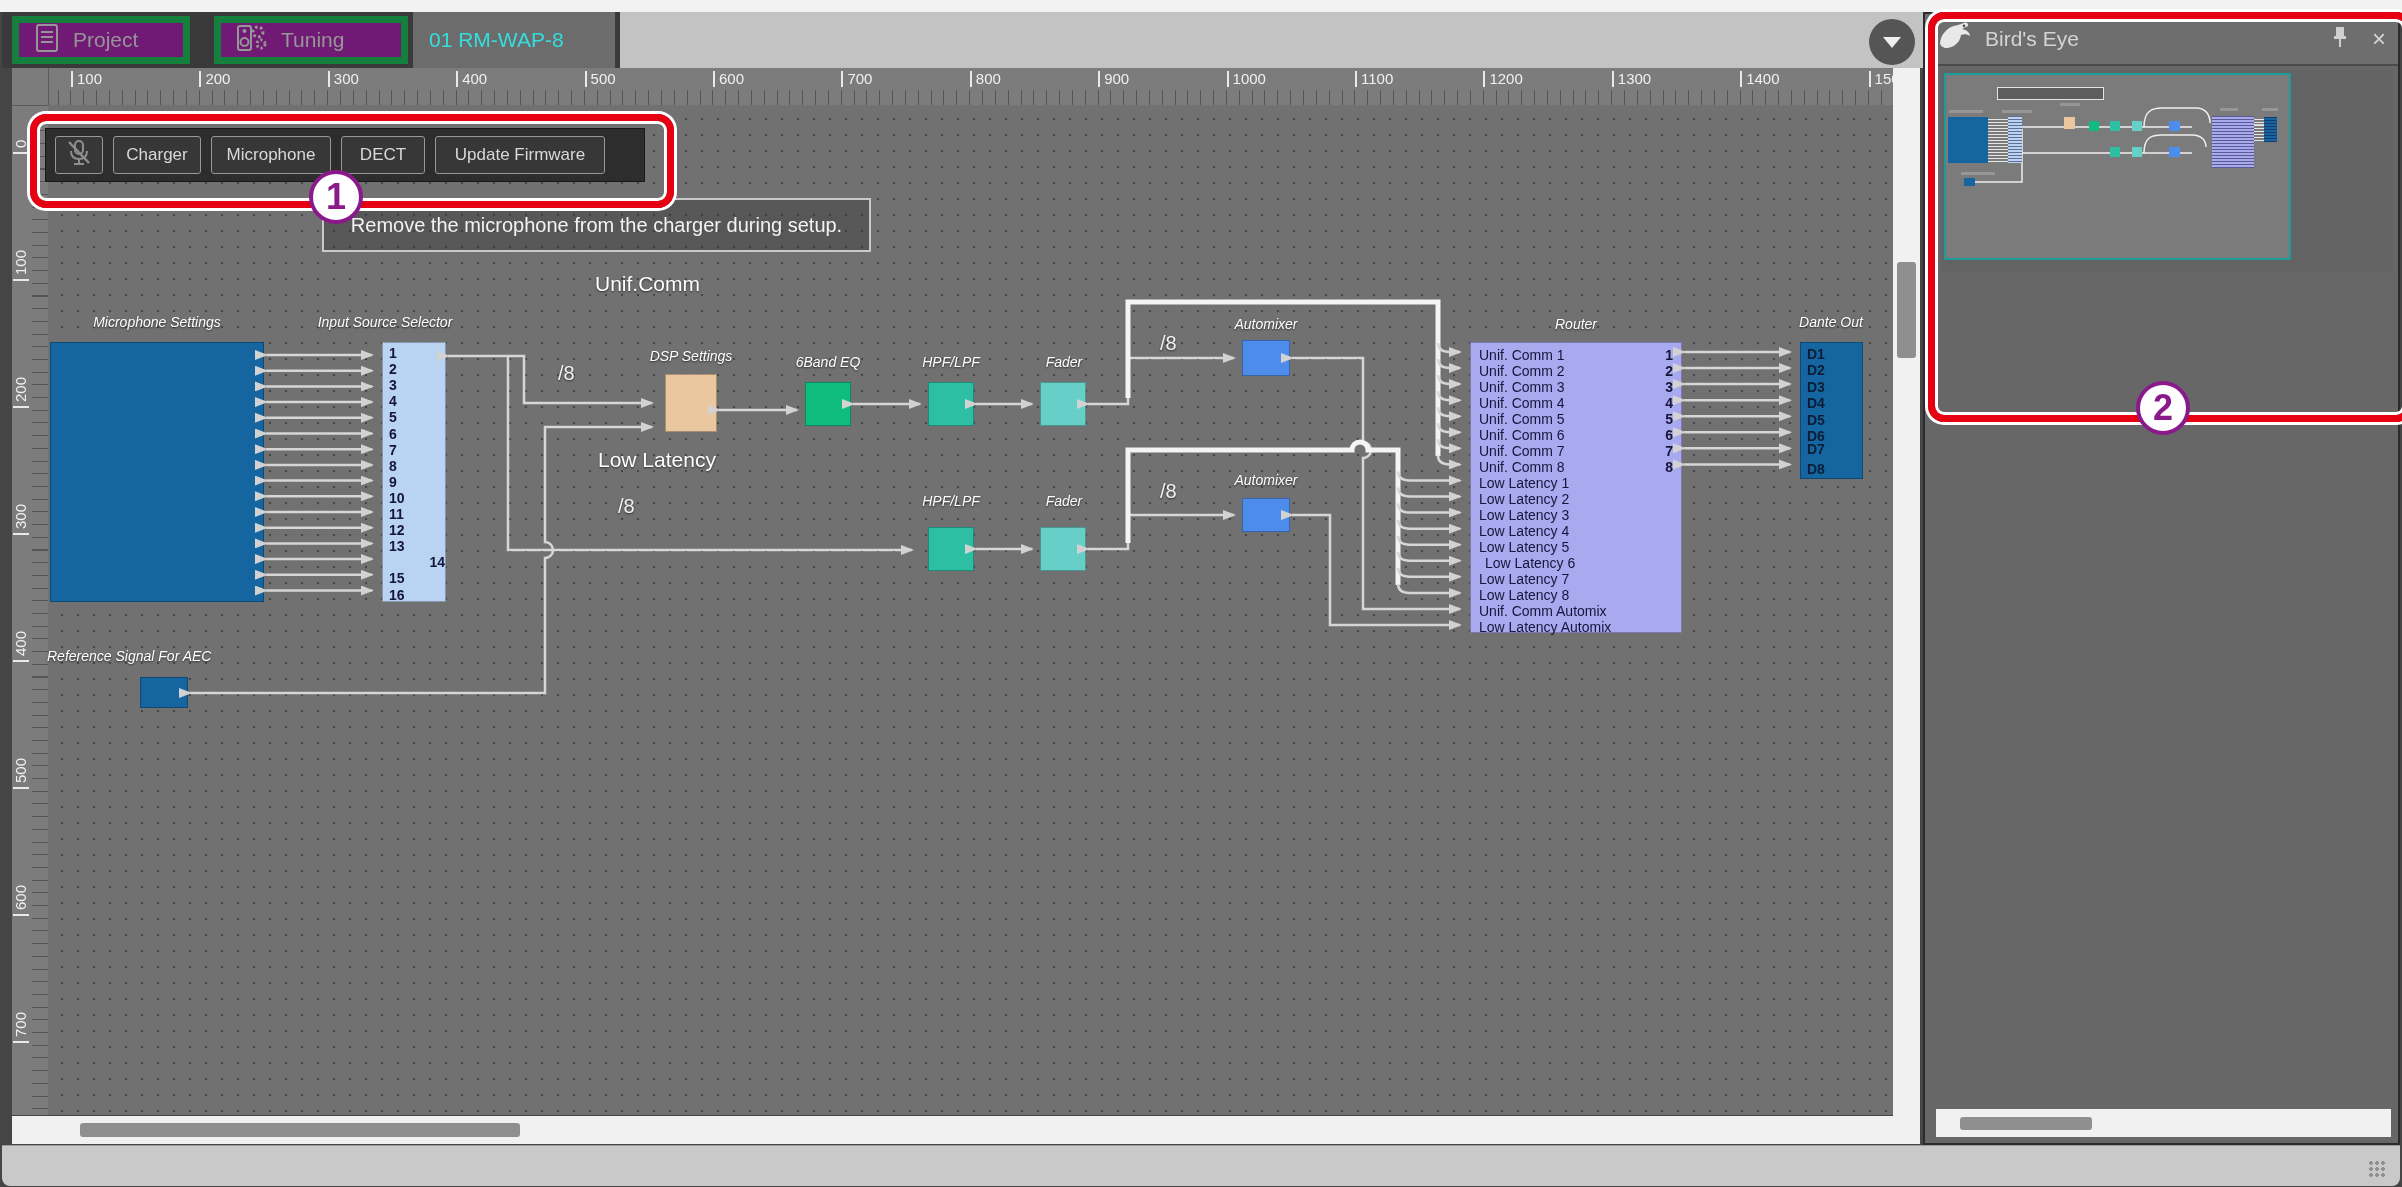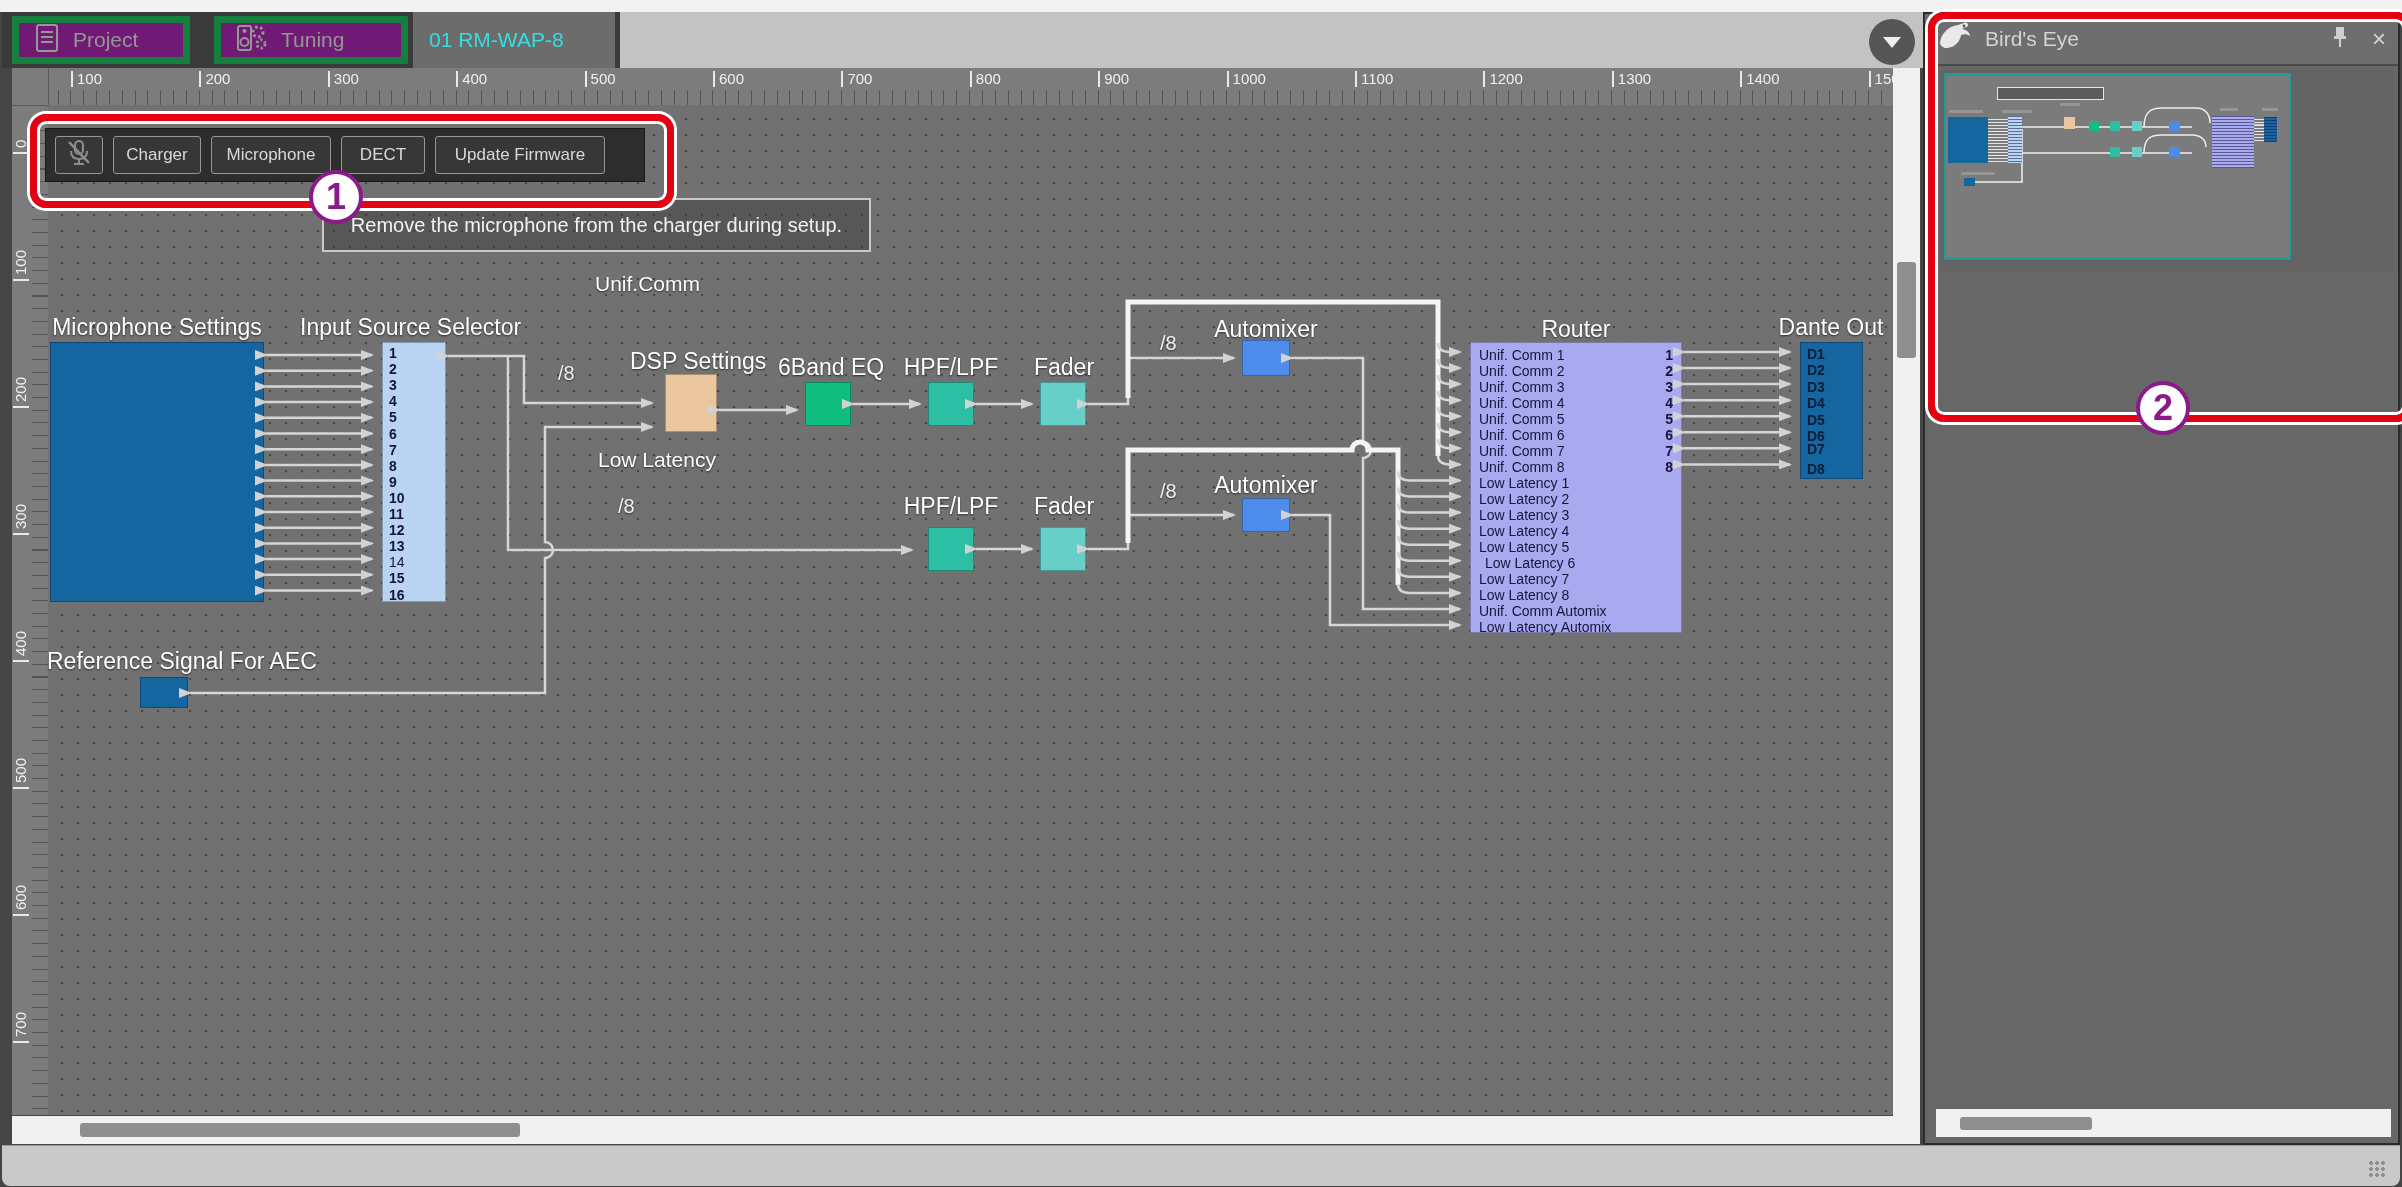--- a/index.html
+++ b/index.html
@@ -35,21 +35,21 @@
 
   
   #toolbar{left:45px;top:128px;width:600px;height:54px;background:#2d2d2d;border:1px solid #191919;z-index:4;display:flex;align-items:center;gap:10px;padding-left:9px;box-sizing:border-box;}
   .tbtn{height:38px;background:#373737;border:1px solid #979797;border-radius:3px;color:#d9d9d9;font-size:17px;display:flex;align-items:center;justify-content:center;box-sizing:border-box;}
   #mic-mute-btn{width:48px;}
   
   #notice{left:322px;top:198px;width:549px;height:54px;border:2px solid #c9c9c9;background:rgba(56,56,56,.45);color:#f2f2f2;font-size:20px;display:flex;align-items:center;justify-content:center;z-index:4;box-sizing:border-box;}
 
   
   .blk{position:absolute;z-index:4;border:1px solid rgba(0,0,0,.28);box-sizing:border-box;}
-  .lbl{position:absolute;z-index:6;color:#fff;font-size:23px;text-align:center;text-shadow:0 1px 2px rgba(0,0,0,.6);white-space:nowrap;}
+  .lbl{position:absolute;z-index:6;color:#fff;font-size:14px;text-align:center;text-shadow:0 1px 2px rgba(0,0,0,.6);white-space:nowrap;font-style:italic;}
   .sec{position:absolute;z-index:6;color:#fff;font-size:21px;text-shadow:0 1px 2px rgba(0,0,0,.6);}
   .bus8{position:absolute;z-index:6;color:#f2f2f2;font-size:20px;text-shadow:0 1px 2px rgba(0,0,0,.6);}
   .rowtxt{position:absolute;left:0;width:100%;height:16px;line-height:16px;font-size:14px;color:#15153a;box-sizing:border-box;}
   #wires{position:absolute;left:0;top:0;z-index:5;pointer-events:none;}
 
   
   .sb-track{background:#f1f1f1;z-index:6;}
   .sb-thumb{background:#8f8f8f;border-radius:3px;position:absolute;}
 
   
@@ -211,21 +211,21 @@
         <div class="rowtxt" style="top: 50.3px; padding-left: 6px; font-weight: bold;">4</div>
         <div class="rowtxt" style="top: 66.4px; padding-left: 6px; font-weight: bold;">5</div>
         <div class="rowtxt" style="top: 82.5px; padding-left: 6px; font-weight: bold;">6</div>
         <div class="rowtxt" style="top: 98.6px; padding-left: 6px; font-weight: bold;">7</div>
         <div class="rowtxt" style="top: 114.7px; padding-left: 6px; font-weight: bold;">8</div>
         <div class="rowtxt" style="top: 130.8px; padding-left: 6px; font-weight: bold;">9</div>
         <div class="rowtxt" style="top: 146.9px; padding-left: 6px; font-weight: bold;">10</div>
         <div class="rowtxt" style="top: 163px; padding-left: 6px; font-weight: bold;">11</div>
         <div class="rowtxt" style="top: 179.1px; padding-left: 6px; font-weight: bold;">12</div>
         <div class="rowtxt" style="top: 195.2px; padding-left: 6px; font-weight: bold;">13</div>
-        <div class="rowtxt" style="top: 211.3px; padding-left: 6px; font-weight: normal;">14</div>
+        <div class="rowtxt" style="top: 211.3px; padding-left: 6px; font-weight: bold; text-align: right;">14</div>
         <div class="rowtxt" style="top: 227.4px; padding-left: 6px; font-weight: bold;">15</div>
         <div class="rowtxt" style="top: 243.5px; padding-left: 6px; font-weight: bold;">16</div>
       </div>
   </div>
   <div class="blk" style="left:665px;top:374px;width:52px;height:58px;background:#eac79f;"></div>
   <div class="blk" style="left:805px;top:382px;width:46px;height:44px;background:#0fbe7f;"></div>
   <div class="blk" style="left:928px;top:382px;width:46px;height:44px;background:#2dbfa4;"></div>
   <div class="blk" style="left:1040px;top:382px;width:46px;height:44px;background:#66cfc7;"></div>
   <div class="blk" style="left:1242px;top:340px;width:48px;height:36px;background:#4e8cec;"></div>
   <div class="blk" style="left:928px;top:527px;width:46px;height:44px;background:#2dbfa4;"></div>

